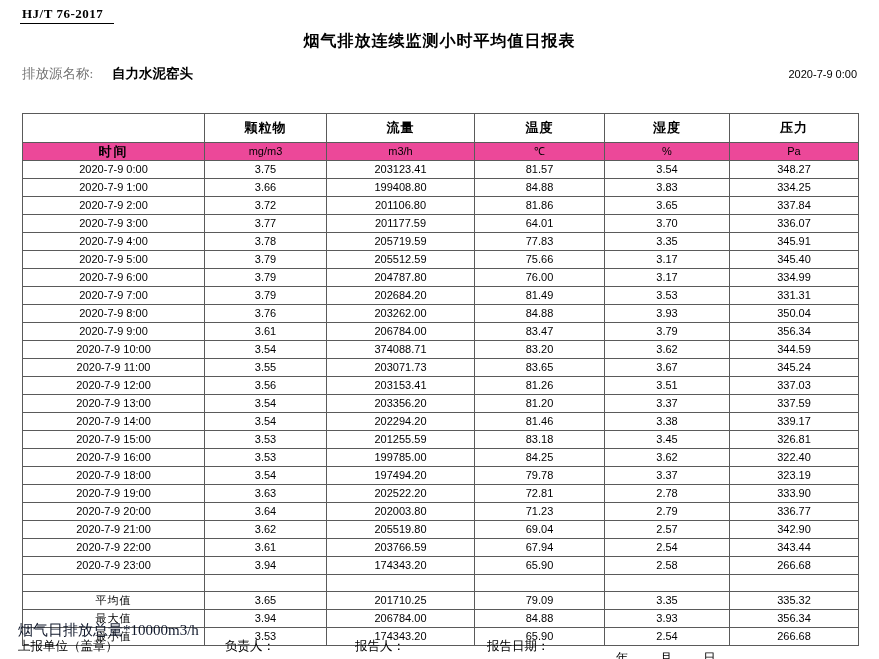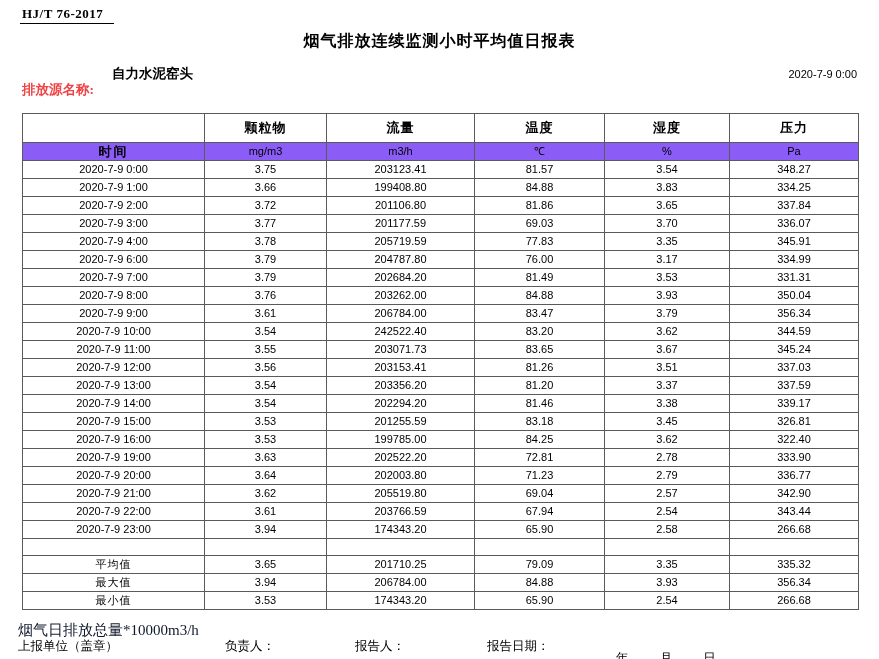--- a/index.html
+++ b/index.html
@@ -38,24 +38,23 @@
     font-family: "Liberation Serif", serif;
     font-weight: bold;
     font-size: 16px;
     color: #000;
     letter-spacing: 1px;
   }
   .src-label {
     position: absolute;
     left: 22px; top: 65px;
     font-family: "Liberation Serif", serif;
-    font-weight: bold;
+    font-weight: normal;
     font-size: 13.5px;
-    color: #ef4444;
-    margin-top: 16px;
+    color: #737373;
   }
   .src-value {
     position: absolute;
     left: 112px; top: 65px;
     font-family: Liberation Serif, serif;
     font-weight: bold;
     font-size: 13.5px;
     color: #000;
   }
   .report-date {
@@ -86,21 +85,21 @@
   }
   table.report td.param-head {
     height: 28px;
     line-height: 28px;
     font-family: "Liberation Serif", serif;
     font-weight: bold;
     font-size: 13px;
     letter-spacing: 1px;
   }
   tr.unit-row td {
-    background: #8b5cf6;
+    background: #ec4899;
     height: 17px;
     line-height: 17px;
   }
   tr.unit-row td.time-head {
     font-family: "Liberation Serif", serif;
     font-weight: bold;
     font-size: 13px;
     letter-spacing: 2px;
   }
   td.time-cell {
@@ -202,33 +201,41 @@
           <td>3.72</td>
           <td>201106.80</td>
           <td>81.86</td>
           <td>3.65</td>
           <td>337.84</td>
         </tr>
         <tr>
           <td class="time-cell">2020-7-9 3:00</td>
           <td>3.77</td>
           <td>201177.59</td>
-          <td>69.03</td>
+          <td>64.01</td>
           <td>3.70</td>
           <td>336.07</td>
         </tr>
         <tr>
           <td class="time-cell">2020-7-9 4:00</td>
           <td>3.78</td>
           <td>205719.59</td>
           <td>77.83</td>
           <td>3.35</td>
           <td>345.91</td>
         </tr>
         <tr>
+          <td class="time-cell">2020-7-9 5:00</td>
+          <td>3.79</td>
+          <td>205512.59</td>
+          <td>75.66</td>
+          <td>3.17</td>
+          <td>345.40</td>
+        </tr>
+        <tr>
           <td class="time-cell">2020-7-9 6:00</td>
           <td>3.79</td>
           <td>204787.80</td>
           <td>76.00</td>
           <td>3.17</td>
           <td>334.99</td>
         </tr>
         <tr>
           <td class="time-cell">2020-7-9 7:00</td>
           <td>3.79</td>
@@ -249,21 +256,21 @@
           <td class="time-cell">2020-7-9 9:00</td>
           <td>3.61</td>
           <td>206784.00</td>
           <td>83.47</td>
           <td>3.79</td>
           <td>356.34</td>
         </tr>
         <tr>
           <td class="time-cell">2020-7-9 10:00</td>
           <td>3.54</td>
-          <td>242522.40</td>
+          <td>374088.71</td>
           <td>83.20</td>
           <td>3.62</td>
           <td>344.59</td>
         </tr>
         <tr>
           <td class="time-cell">2020-7-9 11:00</td>
           <td>3.55</td>
           <td>203071.73</td>
           <td>83.65</td>
           <td>3.67</td>
@@ -303,20 +310,28 @@
         </tr>
         <tr>
           <td class="time-cell">2020-7-9 16:00</td>
           <td>3.53</td>
           <td>199785.00</td>
           <td>84.25</td>
           <td>3.62</td>
           <td>322.40</td>
         </tr>
         <tr>
+          <td class="time-cell">2020-7-9 18:00</td>
+          <td>3.54</td>
+          <td>197494.20</td>
+          <td>79.78</td>
+          <td>3.37</td>
+          <td>323.19</td>
+        </tr>
+        <tr>
           <td class="time-cell">2020-7-9 19:00</td>
           <td>3.63</td>
           <td>202522.20</td>
           <td>72.81</td>
           <td>2.78</td>
           <td>333.90</td>
         </tr>
         <tr>
           <td class="time-cell">2020-7-9 20:00</td>
           <td>3.64</td>

